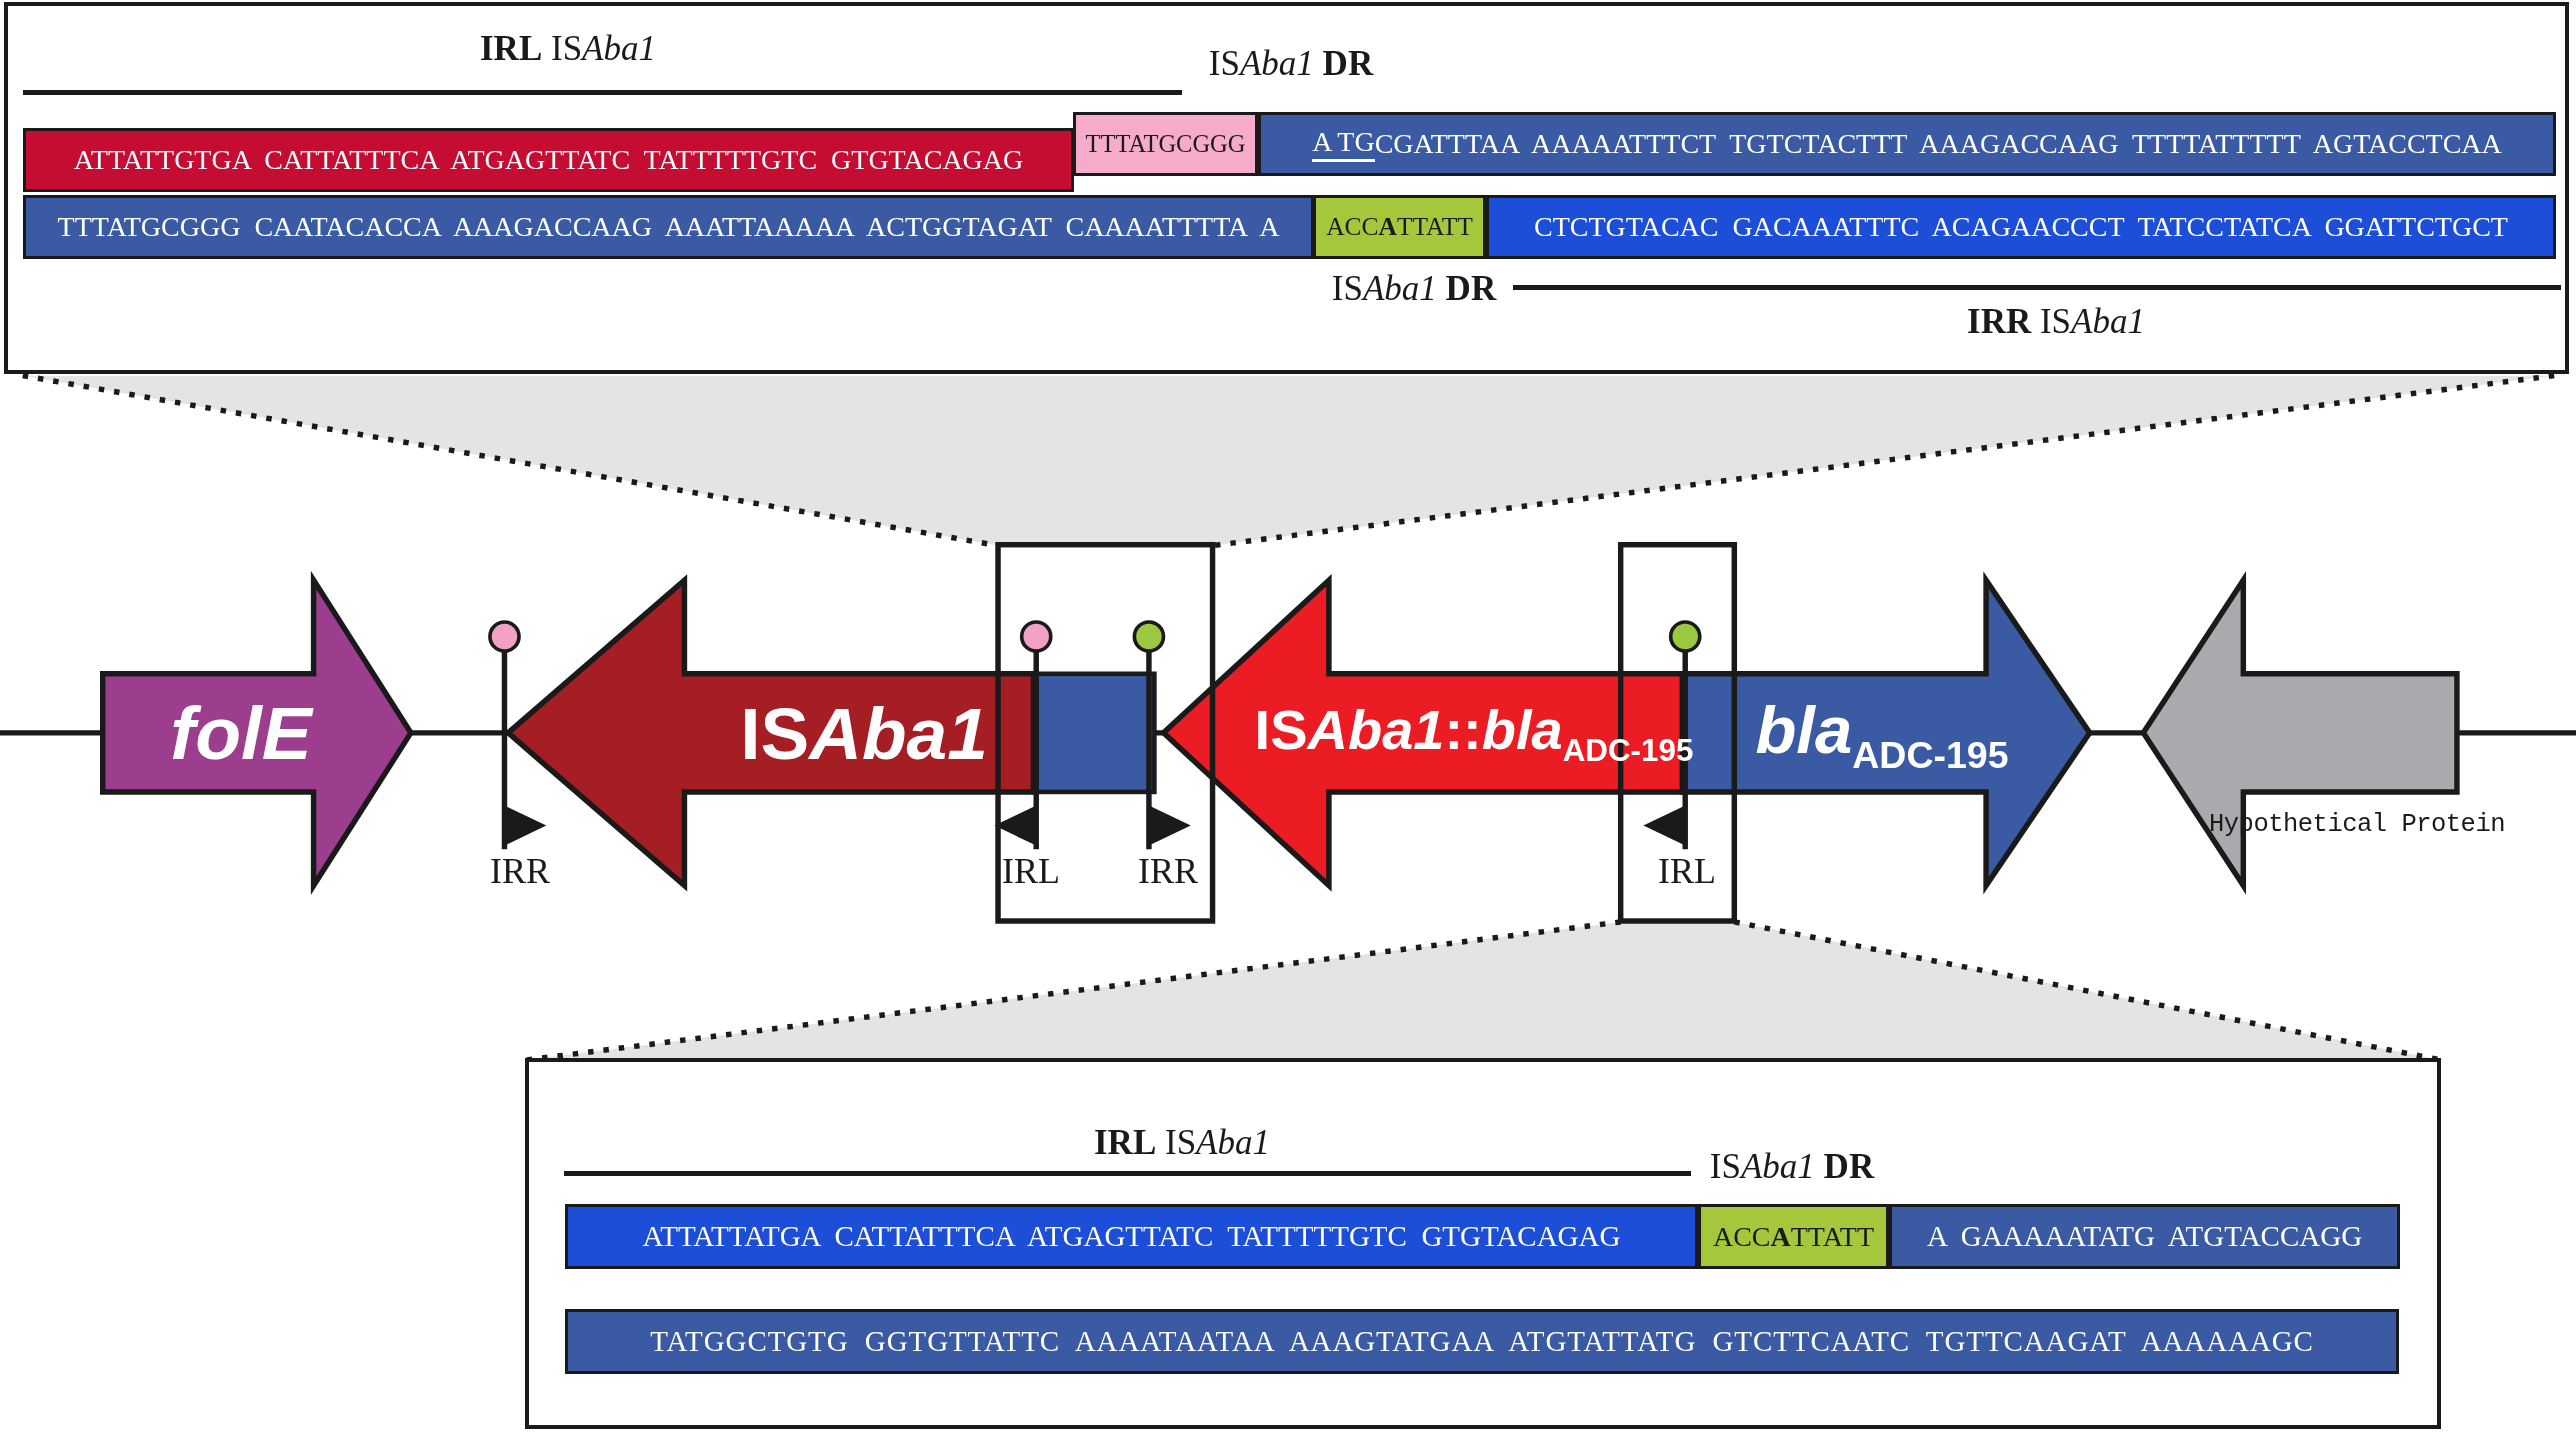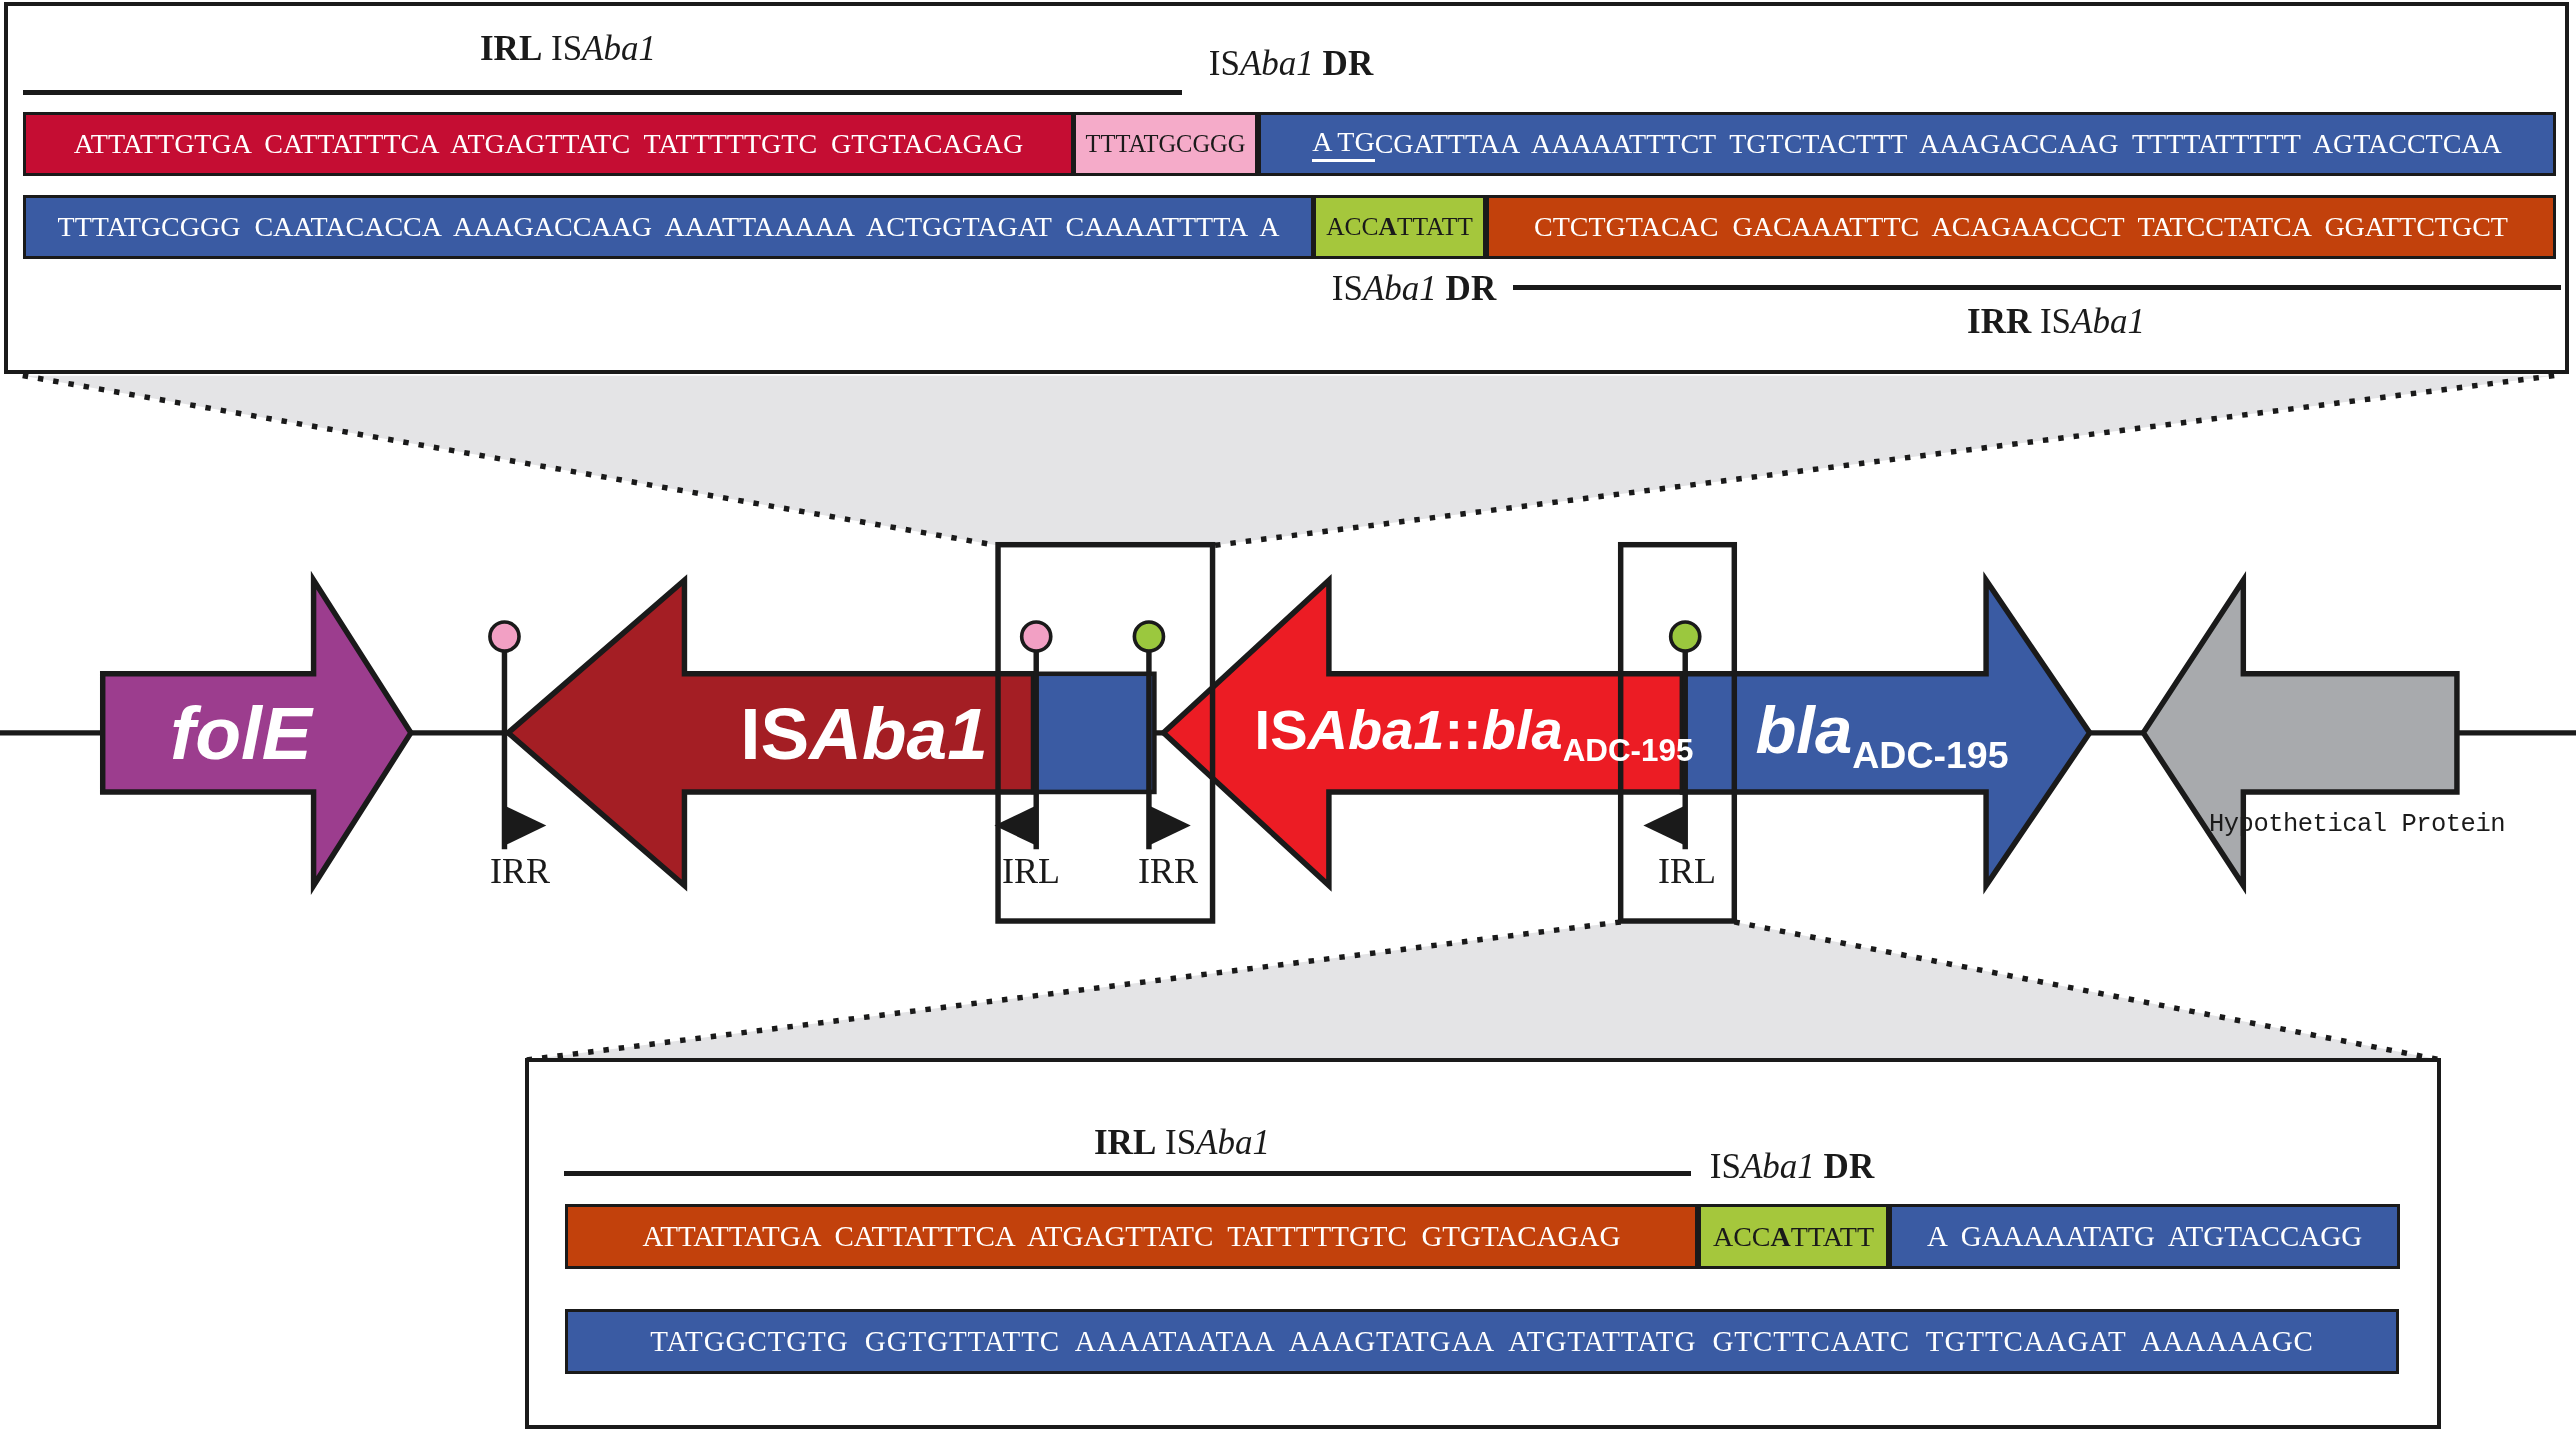--- a/index.html
+++ b/index.html
@@ -9,22 +9,22 @@
 
   
   .panel{position:absolute;border:4.5px solid #1a1a1a;background:#ffffff;box-sizing:border-box;z-index:2;}
   #top-panel{left:3.6px;top:1.8px;width:2565px;height:372px;}
   #bottom-panel{left:525px;top:1058px;width:1916px;height:371px;}
 
   
   .seq-block{position:absolute;display:flex;align-items:center;justify-content:center;
              border:3.6px solid #1a1a1a;box-sizing:border-box;white-space:pre;z-index:3;
              font-family:"Liberation Serif",serif;}
-  .bg-crimson{background:#c50d33;color:#ffffff;}
-  .bg-red{background:#c2410c;color:#ffffff;}
+  .bg-crimson{background:#c50d33;color:#ffffff;margin-top:16px;}
+  .bg-red{background:#1d4ed8;color:#ffffff;}
   .bg-blue{background:#3a5ba3;color:#ffffff;}
   .bg-pink{background:#f5abc9;color:#1a1a1a;}
   .bg-green{background:#a5c73c;color:#1a1a1a;}
   .fs-top{font-size:28px;}
   .fs-bottom{font-size:29px;}
   .useq{border-bottom:3.6px solid #ffffff;padding-bottom:1.8px;}
   .bseq{font-weight:bold;}
 
   
   .panel-label{position:absolute;transform:translate(-50%,-50%);font-size:35px;color:#1a1a1a;

